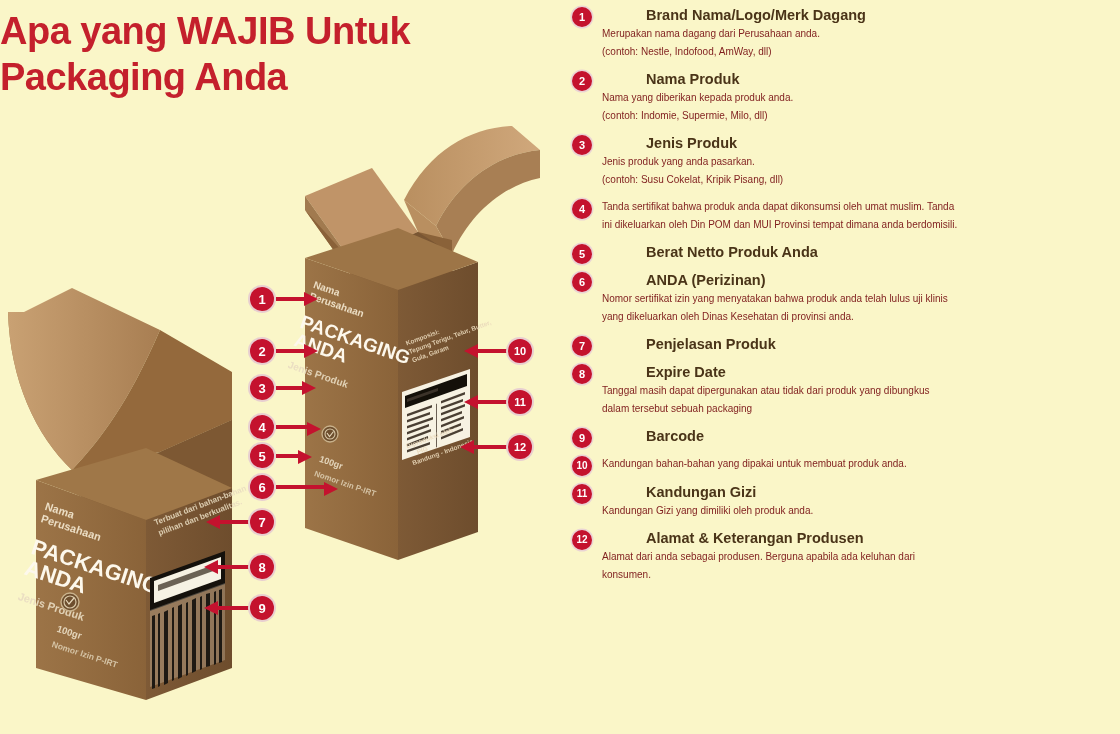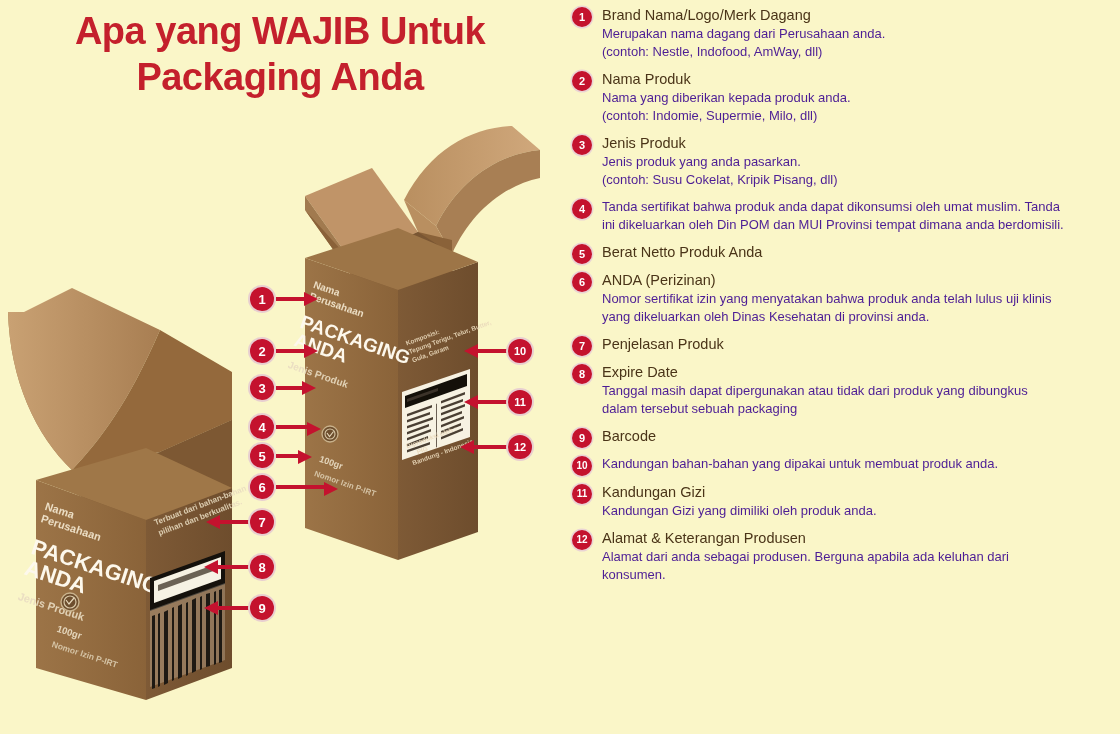--- a/index.html
+++ b/index.html
@@ -10,21 +10,21 @@
     overflow:hidden;
     position:relative;
   }
   #page{position:relative;width:1120px;height:734px;background:#faf6c8;}
 
   
   #left-panel{position:absolute;left:0;top:0;width:560px;height:734px;}
 
   #title{
     position:absolute;left:0;top:8px;width:560px;
-    text-align:center;
+    text-align:left;
     color:#c4202c;
     font-weight:bold;
     font-size:38px;
     line-height:46px;
     letter-spacing:-0.5px;
   }
   #title .l2{display:block;}
 
   
   #art{position:absolute;left:0;top:0;width:560px;height:734px;}
@@ -58,28 +58,29 @@
     width:20px;height:20px;border-radius:50%;
     background:#c4122e;
     color:#fff;font-size:11px;font-weight:bold;
     display:flex;align-items:center;justify-content:center;
     box-shadow:0 0 0 1.5px #ead4d4;
     line-height:1;
   }
   .item .num.two{font-size:10px;}
   .item .head{
     color:#4a3418;
-    font-weight:normal;
+    font-weight:bold;
     font-size:14.5px;
     line-height:18px;
     margin-bottom:1px;
+    margin-left:44px;
   }
   .item .body{
-    color:#4c1d95;
-    font-size:13px;
+    color:#7f1d1d;
+    font-size:10px;
     line-height:17.5px;
   }
   .item .body .ln{display:block;}
 </style>
 </head>
 <body>
 
 <div id="page">
 
   <div id="left-panel">

